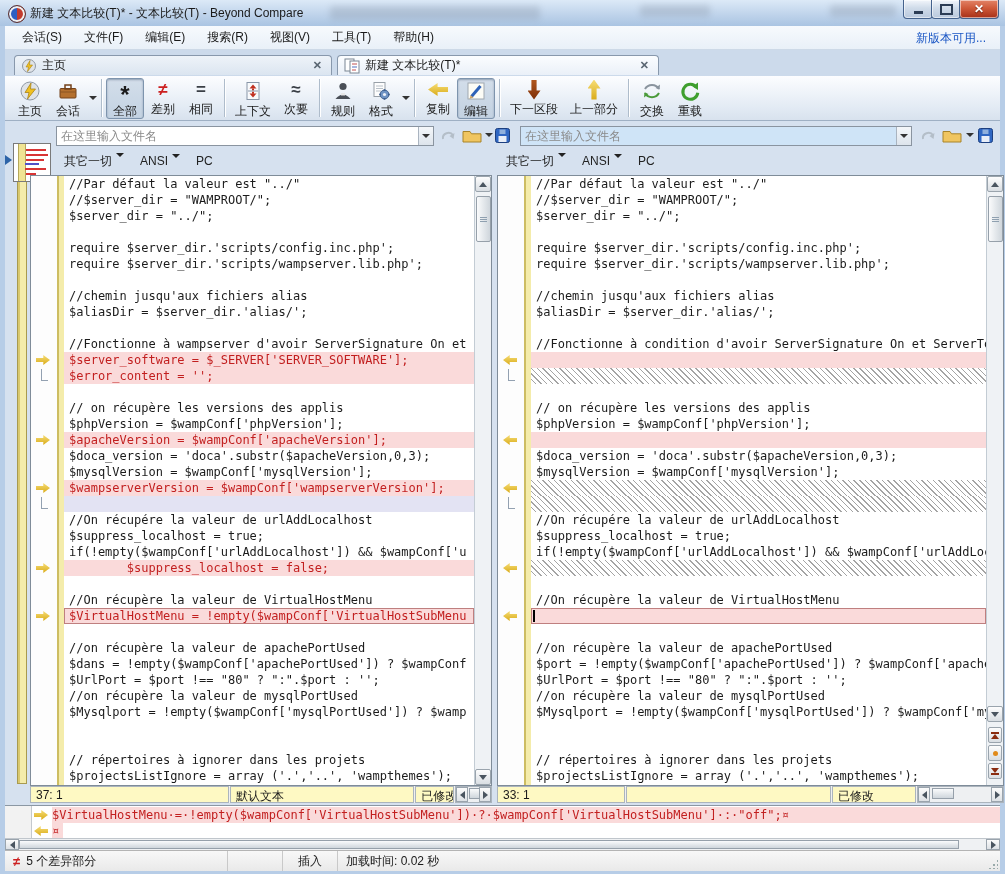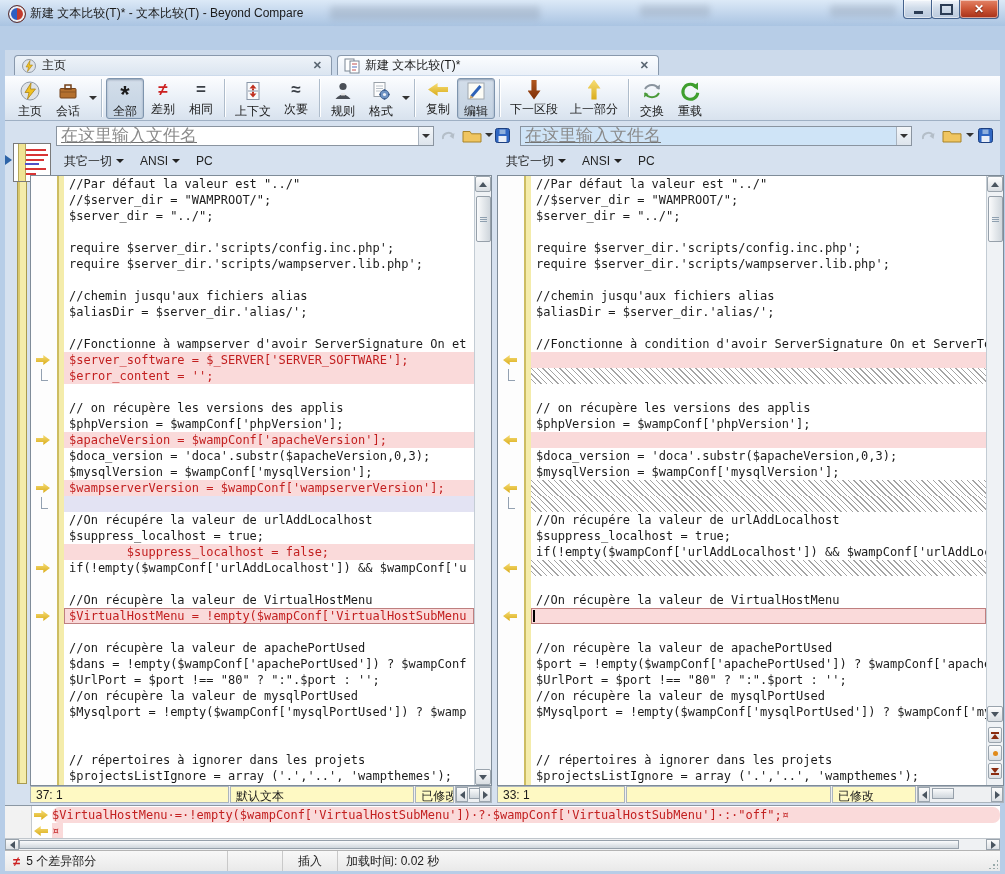--- a/index.html
+++ b/index.html
@@ -53,28 +53,28 @@
   .arr.r{clip-path:polygon(0 30%,52% 30%,52% 0,100% 50%,52% 100%,52% 70%,0 70%);}
   .arr.l{clip-path:polygon(100% 30%,48% 30%,48% 0,0 50%,48% 100%,48% 70%,100% 70%);}
   .arr.u{clip-path:polygon(30% 100%,30% 45%,0 45%,50% 0,100% 45%,70% 45%,70% 100%);}
   .arr.d{clip-path:polygon(30% 0,30% 55%,0 55%,50% 100%,100% 55%,70% 55%,70% 0);}
   .big{width:20px;height:13px;}
   .big2{width:13px;height:20px;}
   
   #workarea{left:5px;top:121px;width:995px;height:729px;background:#d6e1ef;}
   
   .fcombo{height:20px;display:flex;border:1px solid #8a94a0;background:#fff;box-sizing:border-box;}
-  .fcombo input{flex:1;border:none;outline:none;background:transparent;font-size:17px;padding:0 4px;color:#737373;text-decoration:underline;}
+  .fcombo input{flex:1;border:none;outline:none;background:transparent;font-size:12px;padding:0 4px;color:#6d28d9;}
   .fcombo input::placeholder{color:#8a8a8a;opacity:1;}
   .fcombo.focused{background:#cfe4f7;}
   .cdd{width:14px;background:linear-gradient(#f4f7fa,#dde4ec);border-left:1px solid #aab4c0;display:flex;align-items:center;justify-content:center;}
   .cdd::after{content:"";border-left:4px solid transparent;border-right:4px solid transparent;border-top:4px solid #333;}
   .hicon{display:flex;align-items:center;justify-content:center;}
   .encrow{display:flex;align-items:center;gap:6px;height:18px;}
-  .encitem{display:flex;align-items:center;gap:4px;padding-right:10px;color:#222;}
+  .encitem{display:flex;align-items:flex-start;gap:4px;padding-right:10px;color:#222;}
   .enctri{width:0;height:0;border-left:4px solid transparent;border-right:4px solid transparent;border-top:4px solid #222;}
   
   .pane{position:absolute;border:1px solid #7f8c99;background:#fff;display:flex;box-sizing:border-box;}
   .gutter{position:relative;width:26px;background:#fdfdfd;flex:none;}
   .changebar{width:7px;flex:none;background:linear-gradient(90deg,#cdbd62 0 2px,#f4ecab 2px 100%);}
   .coderows{flex:1;overflow:hidden;position:relative;}
   .crow{height:16px;line-height:16px;white-space:pre;overflow:hidden;position:relative;
     font-family:"DejaVu Sans Mono",monospace;font-size:12px;color:#1b1b1b;padding-left:5px;}
   .crow.d,.crow.de,.crow.ds,.crow.dse{background:#fadada;color:#c21f1f;}
   .crow.ds,.crow.dse{outline:1px solid #bf7f7f;outline-offset:-1px;}
@@ -109,21 +109,21 @@
   .hbtn{width:12px;display:flex;align-items:center;justify-content:center;background:linear-gradient(#fbfbfb,#dde1e5);border:1px solid #9aa4ad;box-sizing:border-box;}
   .htrack{flex:1;position:relative;}
   .hthumb{position:absolute;top:1px;height:11px;background:linear-gradient(#fafbfc,#cfd6dc);border:1px solid #96a0aa;box-sizing:border-box;}
   
   #detail{left:5px;top:805px;width:995px;height:33px;background:#fff;border-top:1px solid #8b97a3;box-sizing:border-box;display:flex;}
   #detail-gutter{width:26px;background:#f2f2f2;border-right:1px solid #c4c9ce;position:relative;flex:none;}
   #detail-rows{flex:1;overflow:hidden;position:relative;padding-top:1px;}
   .drow{height:16px;line-height:16px;display:flex;align-items:center;font-family:"DejaVu Sans Mono",monospace;font-size:12px;white-space:pre;}
   .drow .mk2{width:14px;height:10px;margin:0 4px 0 2px;flex:none;}
   .drow .dtext{background:#fadada;color:#c21f1f;overflow:hidden;white-space:pre;}
-  .drow.full .dtext{flex:1;border-radius:7px;}
+  .drow.full .dtext{flex:1;}
   #dscroll{left:5px;top:838px;width:995px;height:12px;background:#eff1f3;border-top:1px solid #c0c6cc;box-sizing:border-box;display:flex;}
   
   #statusbar{left:5px;top:850px;width:995px;height:21px;background:linear-gradient(#f8f8f8,#e9e9e9);
     border-top:1px solid #b4b4b4;display:flex;align-items:center;box-sizing:border-box;}
   .scell{height:100%;display:flex;align-items:center;padding:0 8px;border-right:1px solid #c9c9c9;box-sizing:border-box;white-space:nowrap;overflow:hidden;}
   #sb-neq{color:#cc2020;font-weight:bold;margin-right:6px;font-size:13px;}
   #grip-corner{position:absolute;right:2px;bottom:2px;width:10px;height:10px;
     background:radial-gradient(circle at 2px 2px,#9aa 1px,transparent 1.4px) 0 0/4px 4px;clip-path:polygon(100% 0,100% 100%,0 100%);}
   
   #ovstrip{left:17px;top:143px;width:8px;height:639px;background:linear-gradient(90deg,#d9c86e 0 2px,#f4ecab 2px 100%);border:1px solid #a89a50;}
@@ -147,20 +147,32 @@
         <div class="glyph"></div>
       </div>
     <div class="abs winbtn" id="btn-max" style="left:931px;width:28px;">
         <div class="glyph"></div>
       </div>
     <div class="abs winbtn" id="btn-close" style="left:959px;width:38px;">
         <div class="glyph">✕</div>
       </div>
   </div>
 
+  <div class="abs" id="menubar">
+    <span id="menu-items" style="display:flex;">
+        <span class="mitem">会话(S)</span>
+        <span class="mitem">文件(F)</span>
+        <span class="mitem">编辑(E)</span>
+        <span class="mitem">搜索(R)</span>
+        <span class="mitem">视图(V)</span>
+        <span class="mitem">工具(T)</span>
+        <span class="mitem">帮助(H)</span>
+      </span>
+    <span id="update-link">新版本可用...</span>
+  </div>
 
   <div class="abs" id="tabbar">
       <div class="tab" style="left: 9px; width: 318px;">
         <span class="tabicon"><svg width="16" height="16">
             <circle cx="8" cy="8" r="6.5" fill="#dfe3e8" stroke="#9099a4"></circle>
             <polygon points="9,2.5 5,9 7.5,9 6.5,13.5 11.5,7 8.5,7" fill="#f0c020" stroke="#a8831a" stroke-width="0.6"></polygon>
           </svg></span>
         <span class="lbl">主页</span>
         <span class="x">✕</span>
       </div>
@@ -467,22 +479,22 @@
         <div class="crow b"></div>
         <div class="crow n">// on récupère les versions des applis</div>
         <div class="crow n">$phpVersion = $wampConf['phpVersion'];</div>
         <div class="crow d">$apacheVersion = $wampConf['apacheVersion'];</div>
         <div class="crow n">$doca_version = 'doca'.substr($apacheVersion,0,3);</div>
         <div class="crow n">$mysqlVersion = $wampConf['mysqlVersion'];</div>
         <div class="crow d">$wampserverVersion = $wampConf['wampserverVersion'];</div>
         <div class="crow bl"></div>
         <div class="crow n">//On récupére la valeur de urlAddLocalhost</div>
         <div class="crow n">$suppress_localhost = true;</div>
+        <div class="crow n">if(!empty($wampConf['urlAddLocalhost']) &amp;&amp; $wampConf['u</div>
         <div class="crow d">        $suppress_localhost = false;</div>
-        <div class="crow n">if(!empty($wampConf['urlAddLocalhost']) &amp;&amp; $wampConf['u</div>
         <div class="crow b"></div>
         <div class="crow n">//On récupère la valeur de VirtualHostMenu</div>
         <div class="crow ds">$VirtualHostMenu = !empty($wampConf['VirtualHostSubMenu</div>
         <div class="crow b"></div>
         <div class="crow n">//on récupère la valeur de apachePortUsed</div>
         <div class="crow n">$dans = !empty($wampConf['apachePortUsed']) ? $wampConf</div>
         <div class="crow n">$UrlPort = $port !== "80" ? ":".$port : '';</div>
         <div class="crow n">//on récupère la valeur de mysqlPortUsed</div>
         <div class="crow n">$Mysqlport = !empty($wampConf['mysqlPortUsed']) ? $wamp</div>
         <div class="crow b"></div>

